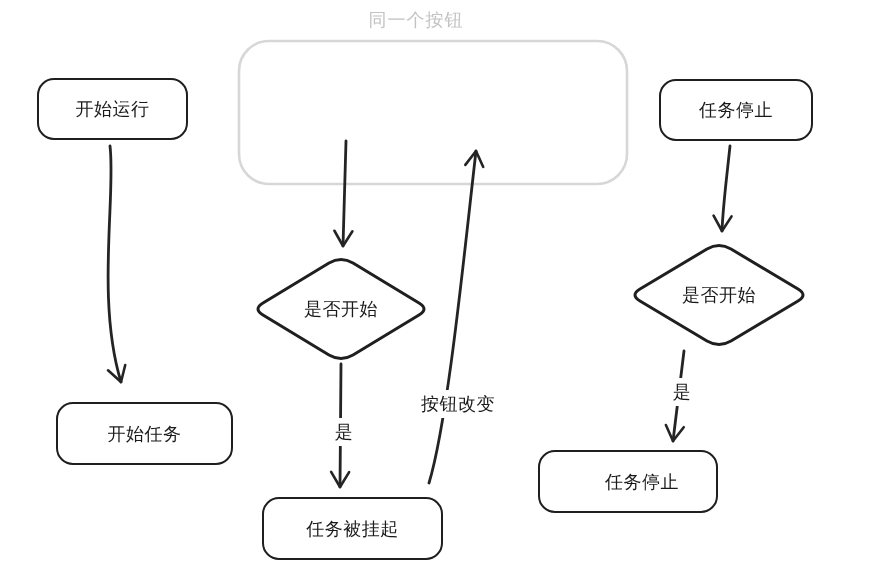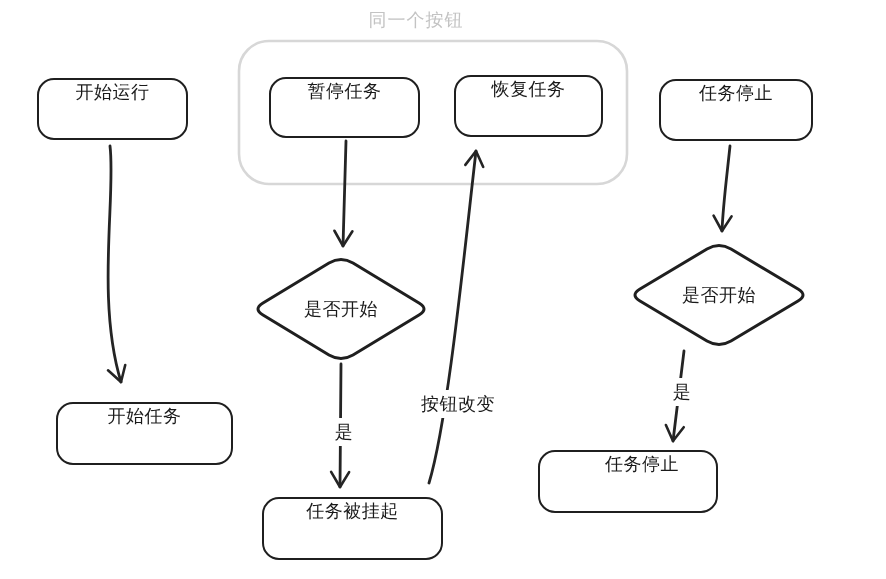--- a/index.html
+++ b/index.html
@@ -23,21 +23,21 @@
     width: 886px;
     height: 579px;
   }
   .node {
     position: absolute;
     box-sizing: border-box;
     border: 2.8px solid #1f1f1f;
     border-radius: 17px;
     background: #ffffff;
     display: flex;
-    align-items: flex-start;
+    align-items: center;
     justify-content: center;
     color: #1a1a1a;
     font-size: 18px;
     letter-spacing: 0.5px;
     z-index: 2;
   }
   .diamond-label {
     position: absolute;
     display: flex;
     align-items: center;
@@ -106,26 +106,20 @@
     <path d="M 429 483 C 448 420 464 255 476 151" fill="none" stroke="#242424" stroke-width="2.8" stroke-linecap="round" marker-end="url(#ah)"></path>
     <path d="M 730 146 C 727 175 723 205 722 231" fill="none" stroke="#242424" stroke-width="2.8" stroke-linecap="round" marker-end="url(#ah)"></path>
     <path d="M 684 351 L 673 441" fill="none" stroke="#242424" stroke-width="2.8" stroke-linecap="round" marker-end="url(#ah)"></path>
   </svg>
 
   <div class="group-label">同一个按钮</div>
 
   <div class="node n-start-run">
     <span>开始运行</span>
   </div>
-  <div class="node n-pause-task">
-    <span>暂停任务</span>
-  </div>
-  <div class="node n-resume-task">
-    <span>恢复任务</span>
-  </div>
   <div class="node n-stop-task">
     <span>任务停止</span>
   </div>
   <div class="node n-start-task">
     <span>开始任务</span>
   </div>
   <div class="node n-task-suspended">
     <span>任务被挂起</span>
   </div>
   <div class="node n-task-stopped">

